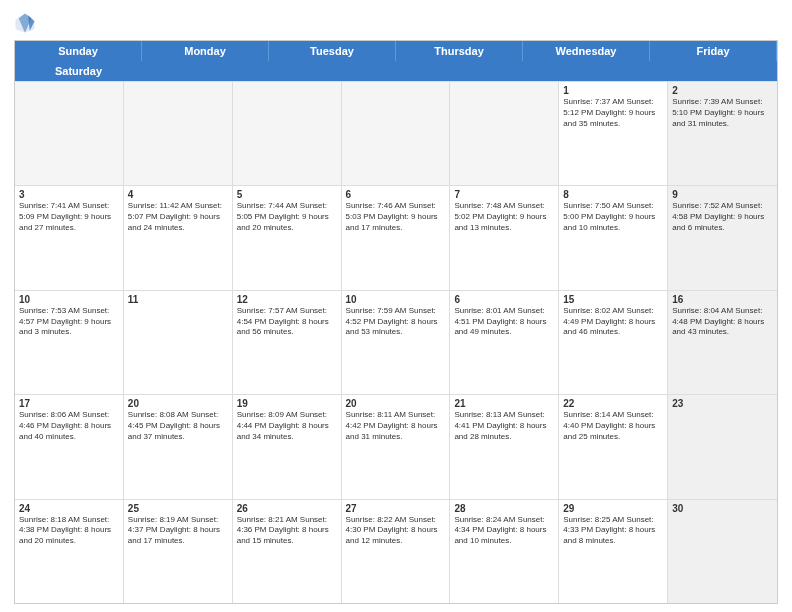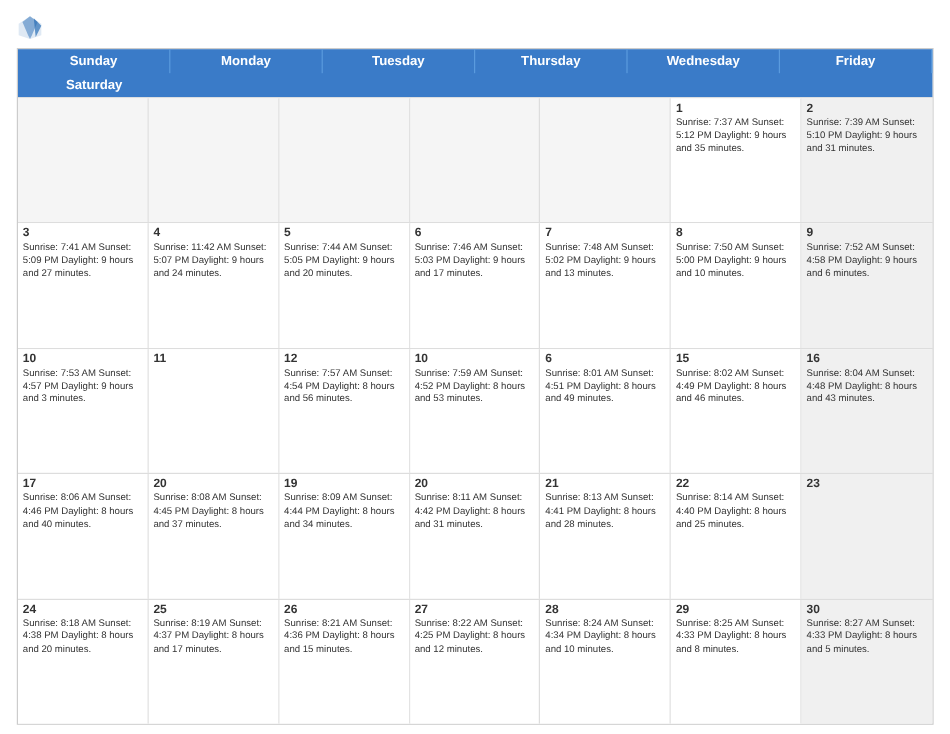--- a/index.html
+++ b/index.html
@@ -304,37 +304,34 @@
           </div>
           <div class="cal-cell">
             <span class="day-num">26</span>
             <div class="cal-cell-text">Sunrise: 8:21 AM
 Sunset: 4:36 PM
 Daylight: 8 hours and 15 minutes.</div>
           </div>
           <div class="cal-cell">
             <span class="day-num">27</span>
             <div class="cal-cell-text">Sunrise: 8:22 AM
-Sunset: 4:25 PM
+Sunset: 4:30 PM
 Daylight: 8 hours and 12 minutes.</div>
           </div>
           <div class="cal-cell">
             <span class="day-num">28</span>
             <div class="cal-cell-text">Sunrise: 8:24 AM
 Sunset: 4:34 PM
 Daylight: 8 hours and 10 minutes.</div>
           </div>
           <div class="cal-cell">
             <span class="day-num">29</span>
             <div class="cal-cell-text">Sunrise: 8:25 AM
 Sunset: 4:33 PM
 Daylight: 8 hours and 8 minutes.</div>
           </div>
           <div class="cal-cell shaded">
             <span class="day-num">30</span>
-            <div class="cal-cell-text">Sunrise: 8:27 AM
-Sunset: 4:33 PM
-Daylight: 8 hours and 5 minutes.</div>
           </div>
         </div>
       </div>
   </div>
 </div>
 
 </body></html>

